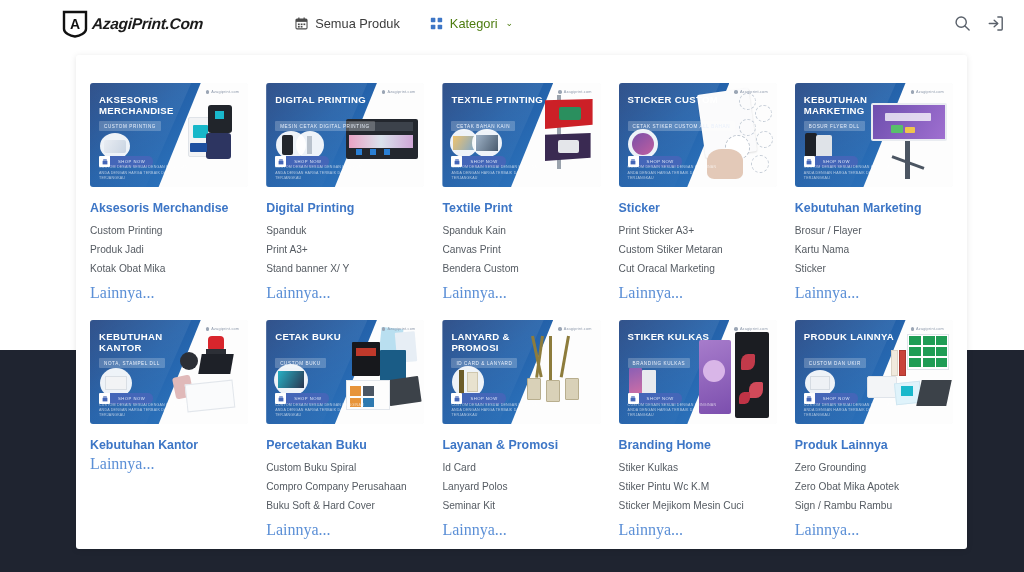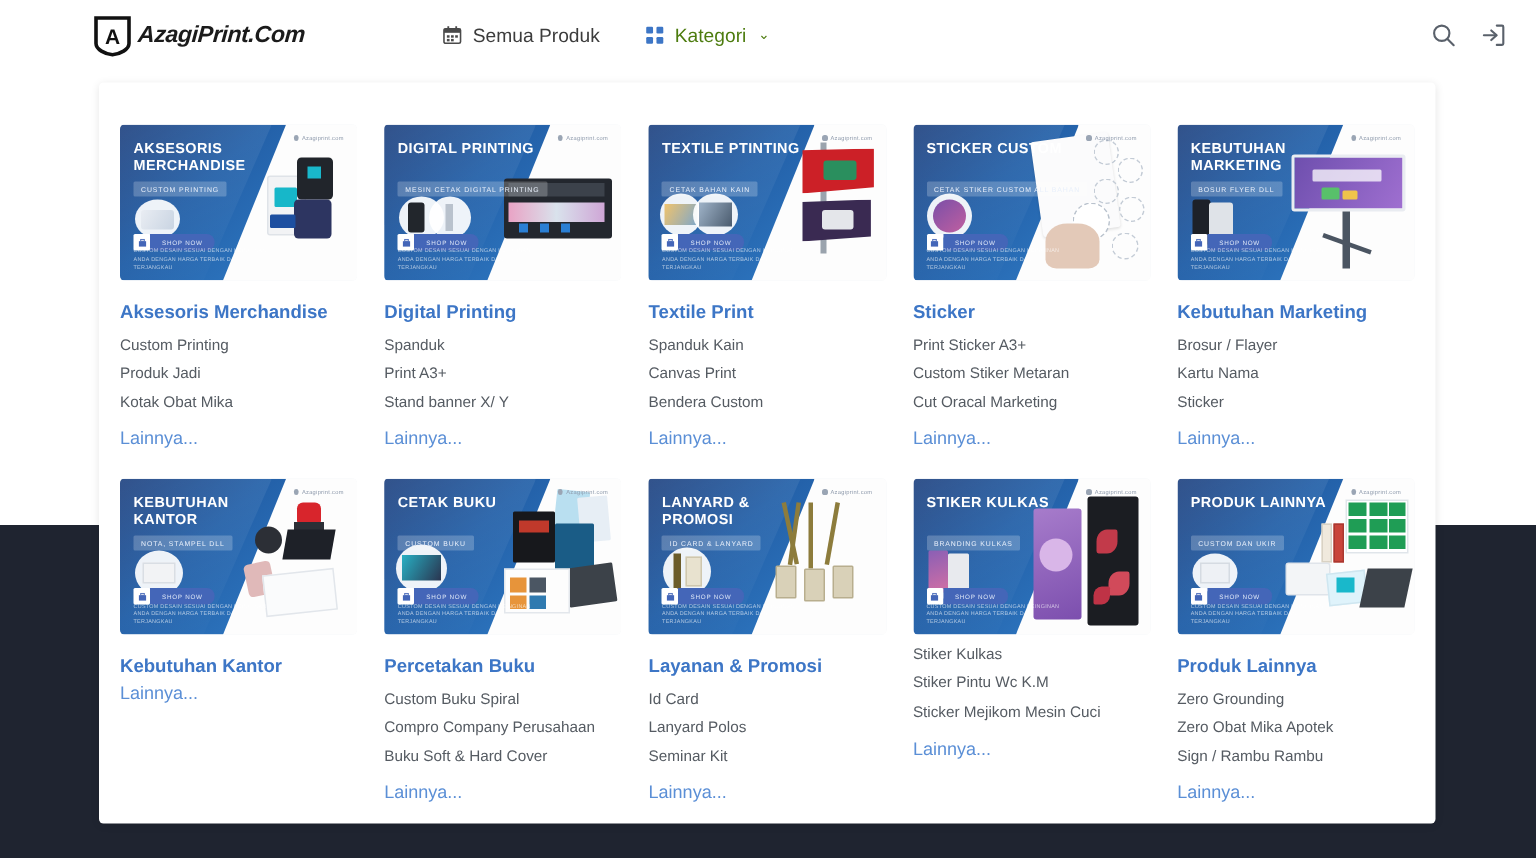--- a/index.html
+++ b/index.html
@@ -66,21 +66,21 @@
   }
   .header-right {
     margin-left: auto;
     display: flex; align-items: center; gap: 16px;
   }
   .hicon { cursor: pointer; display: inline-flex; }
 
   
   .panel {
     position: absolute;
-    left: 66px; top: 55px;
+    left: 76px; top: 55px;
     width: 891px; height: 494px;
     background: #ffffff;
     border-radius: 3px;
     box-shadow: 0 1px 6px rgba(0,0,0,0.10);
     z-index: 5;
     padding: 28px 12px 0 12px;
   }
   .grid {
     display: grid;
     grid-template-columns: repeat(5, 1fr);
@@ -200,25 +200,26 @@
   .card-list { margin-top: 9px; list-style: none; }
   .card-list li {
     font-size: 10.2px;
     color: #555b62;
     line-height: 1.0;
     margin-bottom: 9px;
     white-space: nowrap;
     cursor: pointer;
   }
   .card-more {
-    font-size: 12px;
+    font-size: 16px;
     color: #5b8fd6;
     cursor: pointer;
     display: inline-block;
     margin-top: 1px;
+    font-family: Liberation Serif, serif;
   }
   .row2 { margin-top: 18px; }
 </style>
 </head>
 <body>
 
 <div id="page">
 
   <div class="dark-band"></div>
 
@@ -673,20 +674,21 @@
               <svg width="6" height="6" viewBox="0 0 10 10">
                   <rect x="1" y="3" width="8" height="6" fill="#4466b8"></rect>
                   <rect x="3" y="1" width="4" height="2" fill="none" stroke="#4466b8" stroke-width="1"></rect>
                 </svg>
             </span>
             <span class="pill">SHOP NOW</span>
           </div>
           <div class="banner-foot">CUSTOM DESAIN SESUAI DENGAN KEINGINAN ANDA
 DENGAN HARGA TERBAIK DAN TERJANGKAU</div>
         </div>
+        <div class="card-title">Branding Home</div>
         <ul class="card-list">
           <li>Stiker Kulkas</li>
           <li>Stiker Pintu Wc K.M</li>
           <li>Sticker Mejikom Mesin Cuci</li>
         </ul>
         <span class="card-more">Lainnya...</span>
       </div>
 
       <div class="card">
         <div class="banner">

